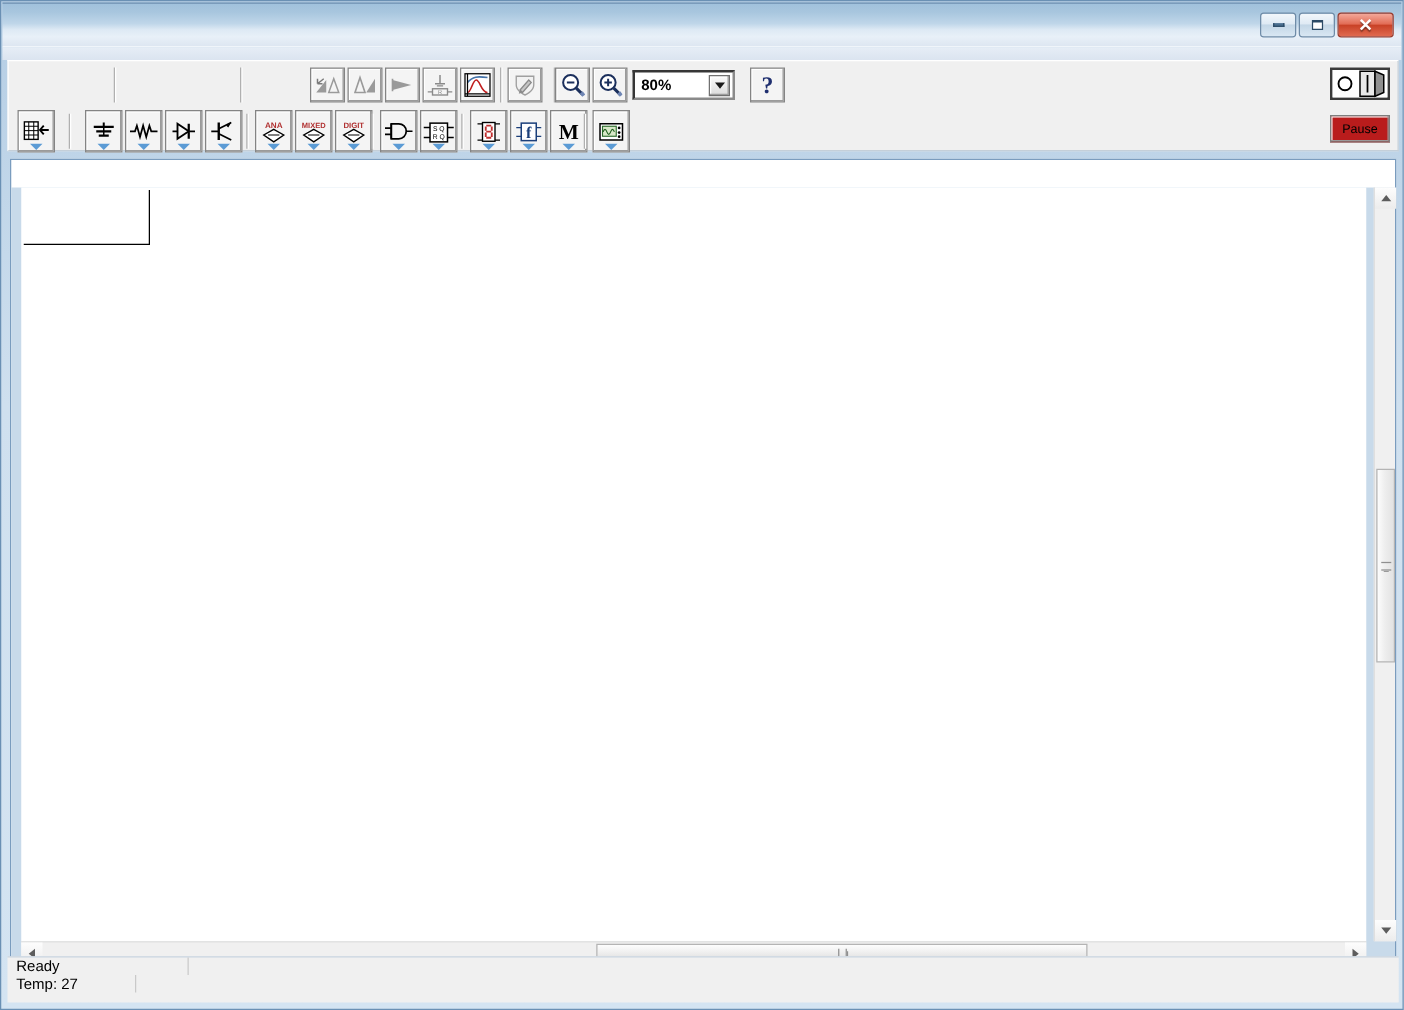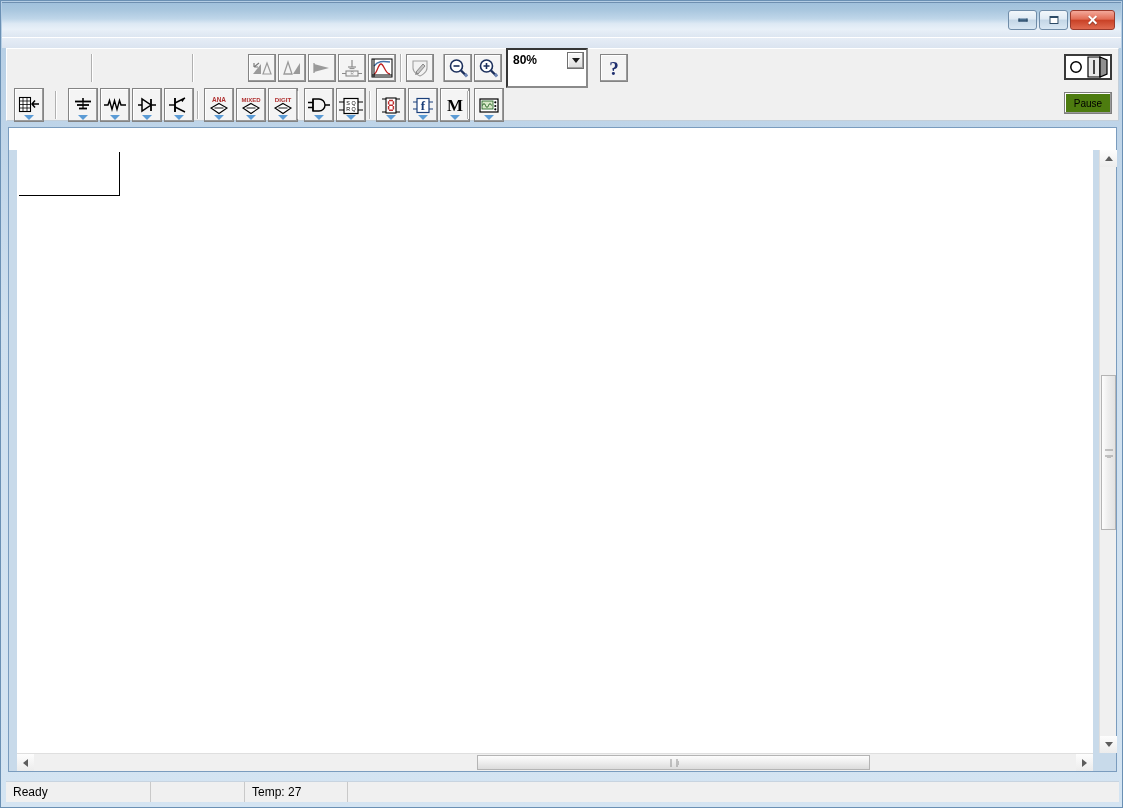--- a/index.html
+++ b/index.html
@@ -114,21 +114,21 @@
   .drop-arrow {
     position:absolute; left:50%; bottom: 1px; transform: translateX(-50%);
     width: 0; height: 0;
     border-left: 5px solid transparent;
     border-right: 5px solid transparent;
     border-top: 5px solid #5b9bd5;
   }
 
   
   #zoom-combo {
-    width: 82px; height: 40px;
+    width: 82px; height: 24px;
     border: 2px inset #8a8a8a;
     background: #ffffff;
     position: relative;
     display:flex; align-items:center;
     margin: 0 3px;
     cursor: default;
     padding-left: 17px;
   }
   #zoom-value {
     position:absolute; left: 5px; top: 3px;
@@ -166,21 +166,21 @@
     position:absolute; right: 6px; top: 5px;
     width: 48px; height: 26px;
     border: 2px solid #3a3a3a;
     background: #ffffff;
     display:flex; align-items:center; cursor: default;
   }
   #pause-btn {
     position:absolute; right: 6px; top: 43px;
     width: 48px; height: 22px;
     border: 1px solid #7e7e7e;
-    background: #4d7c0f;
+    background: #b91c1c;
     box-shadow: inset -1px -1px 0 #9a9a9a, inset 1px 1px 0 #ffffff;
     display:flex; align-items:center; justify-content:center;
     cursor: default;
   }
   #pause-btn span {
     font-size: 10px; color: #000; font-family:"Liberation Sans", sans-serif;
   }
 
   
   #doc-window {
@@ -277,24 +277,24 @@
   #hs-thumb .grip {
     position:absolute; left:50%; top:50%; transform: translate(-50%,-50%);
     width: 7px; height: 8px;
     border-left:1px solid #8f8f8f; border-right:1px solid #8f8f8f;
     box-shadow: 3px 0 0 -2px #8f8f8f;
   }
 
   
   #status-bar {
     position: absolute; left: 5px; bottom: 5px;
-    width: 1113px; height: 21px;
+    width: 1113px; height: 37px;
     background: #f0f0f0;
     border-top: 1px solid #c8d4e0;
-    display: flex; align-items: stretch;
+    display: flex; align-items: stretch; flex-direction: column;
   }
   .sb-panel {
     position: relative;
     border-right: 1px solid #c9c9c9;
     display:flex; align-items:center;
     padding-left: 7px;
     font-size: 12px; color: #000000;
     font-family: "Liberation Sans", sans-serif;
   }
   #sb-ready { width: 145px; }

